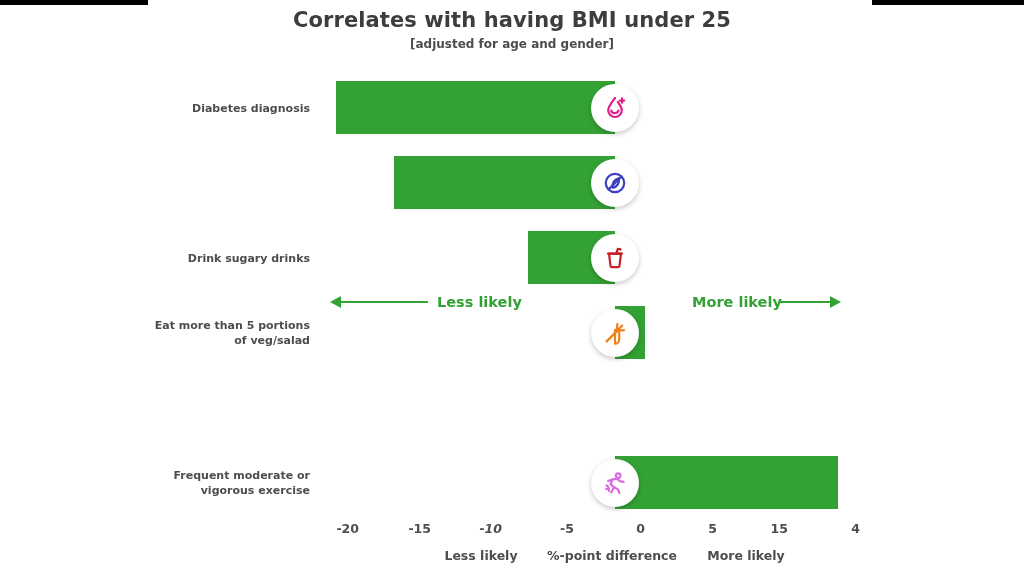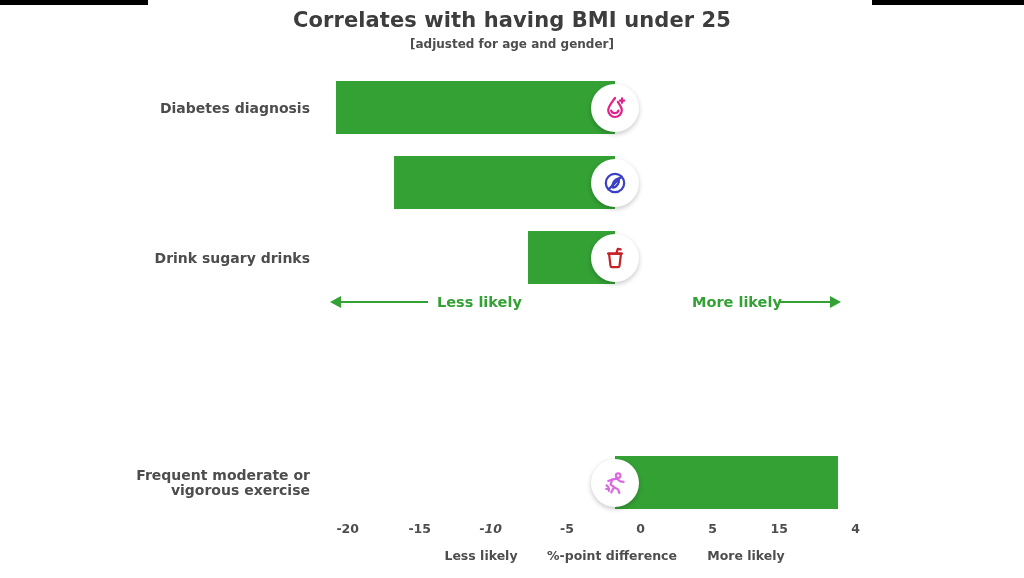--- a/index.html
+++ b/index.html
@@ -63,21 +63,21 @@
     left: 0;
     width: 1024px;
     height: 53px;
   }
 
   .cat-label {
     position: absolute;
     right: 714px;     
     width: 230px;
     text-align: right;
-    font-size: 14px;
+    font-size: 11px;
     font-weight: bold;
     color: #4d4d4d;
     line-height: 15px;
     top: 50%;
     transform: translateY(-50%);
     white-space: pre-line;
   }
 
   .bar {
     position: absolute;
@@ -199,20 +199,32 @@
     <div class="bar" style="left:528px; width:87px;"></div>
     <div class="icon-badge" style="left:615px;">
       <svg width="30" height="30" viewBox="0 0 30 30" fill="none" stroke="#c62127" stroke-width="2.2" stroke-linecap="round" stroke-linejoin="round">
         <path d="M9 10.6 h12 l-1.5 12.2 a1.5 1.5 0 0 1 -1.5 1.3 h-6 a1.5 1.5 0 0 1 -1.5 -1.3 Z"></path>
         <path d="M8 10.6 h14"></path>
         <path d="M16.4 10.4 l1.4 -4.6 2.8 0.6"></path>
       </svg>
     </div>
   </div>
 
+  <div class="row" style="top:306px;">
+    <div class="cat-label">Eat more than 5 portions
+of veg/salad</div>
+    <div class="bar" style="left:615px; width:30px;"></div>
+    <div class="icon-badge" style="left:615px;">
+      <svg width="30" height="30" viewBox="0 0 30 30" fill="none" stroke="#f08019" stroke-width="2.2" stroke-linecap="round" stroke-linejoin="round">
+        <path d="M7.4 22.6 L17.2 12.8 a4.3 4.3 0 0 1 0 6.1 L13.4 22.6 a4.3 4.3 0 0 1 -6 0 Z" transform="rotate(-45 15 15)"></path>
+        <path d="M6.6 23.4 L17.4 12.6"></path>
+        <path d="M18.2 11.8 l4 -4.2 M19.4 12.6 l4.6 -0.4 M17 10.6 l0.4 -4.6"></path>
+      </svg>
+    </div>
+  </div>
 
 
   <div class="row" style="top:456px;">
     <div class="cat-label">Frequent moderate or
 vigorous exercise</div>
     <div class="bar" style="left:615px; width:223px;"></div>
     <div class="icon-badge" style="left:615px;">
       <svg width="30" height="30" viewBox="0 0 30 30" fill="none" stroke="#d96ae0" stroke-width="2.2" stroke-linecap="round" stroke-linejoin="round">
         <circle cx="18.2" cy="7.6" r="2.3"></circle>
         <path d="M11.2 24.4 L14 19.2 10.6 16.4 12.2 11.6 16.6 10.6 20.4 13.4 23.6 13.8"></path>

